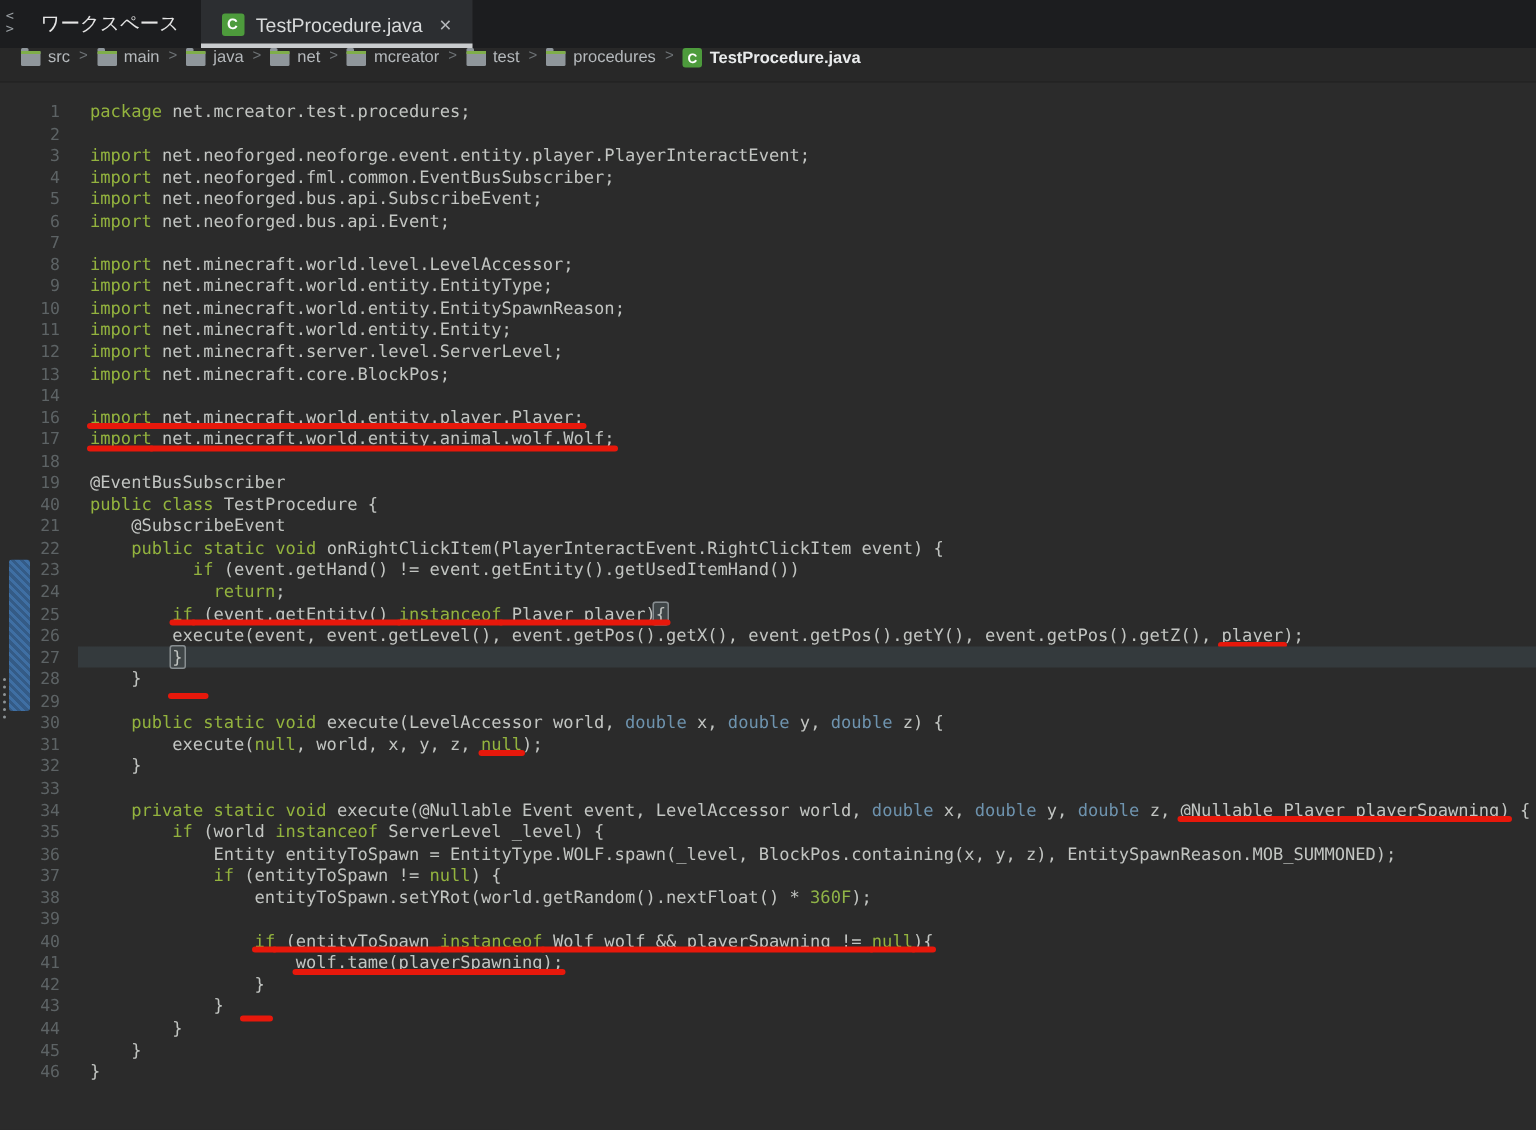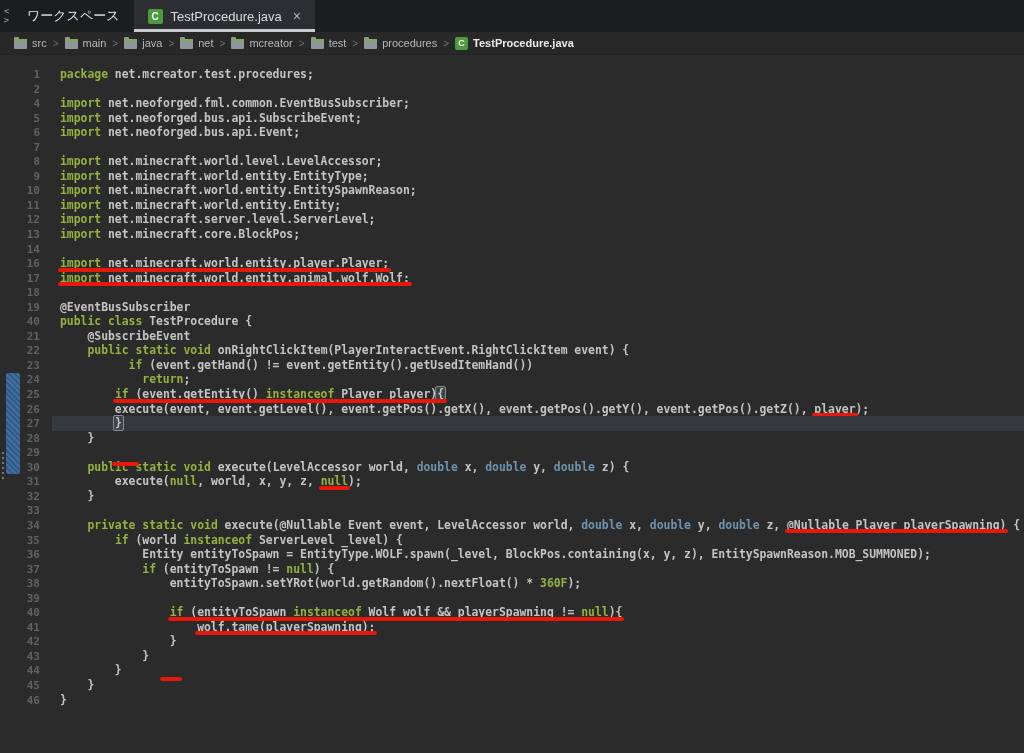--- a/index.html
+++ b/index.html
@@ -13,33 +13,33 @@
   .tabbar{height:32px;background:#1c1d1f;display:flex;align-items:stretch;position:relative;}
   .tab-scroll{width:13px;display:flex;flex-direction:column;justify-content:center;align-items:center;gap:0;}
   .tab-scroll span{color:#9aa0a4;font-size:9px;line-height:9px;cursor:pointer;font-family:"DejaVu Sans Mono",monospace;}
   .tab{display:flex;align-items:center;gap:8px;padding:0 14px;font-size:13px;color:#e5e5e5;position:relative;cursor:pointer;}
   .tab.active{background:#2c2e31;color:#d8dadb;}
   .tab.active::after{content:"";position:absolute;left:0;right:0;bottom:0;height:3px;background:#c9ccce;}
   .cicon{width:15px;height:15px;border-radius:2px;background:#4d9b3c;color:#ffffff;
     font-weight:bold;font-size:10px;display:flex;align-items:center;justify-content:center;flex:none;}
   .tab-close{color:#b4b7ba;font-size:14px;margin-left:3px;cursor:pointer;}
   
-  .crumbs{height:22px;background:#282828;border-bottom:1px solid #232323;display:flex;align-items:center;
+  .crumbs{height:22px;background:#282828;border-bottom:1px solid #232323;display:flex;align-items:flex-start;
     padding-left:14px;font-size:11px;color:#b5b9bc;gap:6px;white-space:nowrap;}
   .crumb{display:flex;align-items:center;gap:5px;cursor:pointer;}
   .folder{width:13px;height:10px;background:#8f969b;border-radius:1px;position:relative;margin-top:1px;flex:none;}
   .folder::before{content:"";position:absolute;top:-2px;left:0;width:5px;height:2px;background:#8f969b;border-radius:1px 1px 0 0;}
   .folder::after{content:"";position:absolute;top:0;left:0;right:0;height:2px;background:#7fae4a;}
   .crumb-sep{color:#6d7275;font-size:10px;}
   .crumb-file{display:flex;align-items:center;gap:5px;cursor:pointer;}
   .crumb-file .cicon{width:13px;height:13px;font-size:9px;}
   .crumb-file .lbl{color:#e9ebec;font-weight:bold;}
   
   .editor{position:absolute;top:55px;left:0;right:0;bottom:0;overflow:hidden;
-    font-family:"DejaVu Sans Mono",monospace;font-size:11.4px;font-weight:bold;}
+    font-family:"DejaVu Sans Mono",monospace;font-size:11.4px;}
   #code{position:relative;padding-top:12px;}
   .line{height:14.55px;line-height:14.55px;white-space:pre;position:relative;}
   .line.caret{background:linear-gradient(90deg, transparent 52px, #343a3d 52px);}
   .ln{display:inline-block;width:52px;padding-right:12px;box-sizing:border-box;text-align:right;
     color:#5d6365;font-size:11px;}
   .code{margin-left:8px;}
   .k{color:var(--kw,#93b33e);}
   .p{color:var(--plain,#c2c5c2);}
   .d{color:var(--typ,#6e93ae);margin-top:24px;}
   .n{color:var(--num,#8fb347);}
@@ -112,20 +112,21 @@
     <span class="crumb-file">
     <span class="cicon">C</span>
     <span class="lbl">TestProcedure.java</span>
   </span>
 </div>
 
 <div class="editor">
   <div id="code">
       <div class="line"><span class="ln">1</span><span class="code"><span class="k">package</span><span class="p"> net.mcreator.test.procedures;</span></span></div>
       <div class="line"><span class="ln">2</span><span class="code"></span></div>
+      <div class="line"><span class="ln">3</span><span class="code"><span class="k">import</span><span class="p"> net.neoforged.neoforge.event.entity.player.PlayerInteractEvent;</span></span></div>
       <div class="line"><span class="ln">4</span><span class="code"><span class="k">import</span><span class="p"> net.neoforged.fml.common.EventBusSubscriber;</span></span></div>
       <div class="line"><span class="ln">5</span><span class="code"><span class="k">import</span><span class="p"> net.neoforged.bus.api.SubscribeEvent;</span></span></div>
       <div class="line"><span class="ln">6</span><span class="code"><span class="k">import</span><span class="p"> net.neoforged.bus.api.Event;</span></span></div>
       <div class="line"><span class="ln">7</span><span class="code"></span></div>
       <div class="line"><span class="ln">8</span><span class="code"><span class="k">import</span><span class="p"> net.minecraft.world.level.LevelAccessor;</span></span></div>
       <div class="line"><span class="ln">9</span><span class="code"><span class="k">import</span><span class="p"> net.minecraft.world.entity.EntityType;</span></span></div>
       <div class="line"><span class="ln">10</span><span class="code"><span class="k">import</span><span class="p"> net.minecraft.world.entity.EntitySpawnReason;</span></span></div>
       <div class="line"><span class="ln">11</span><span class="code"><span class="k">import</span><span class="p"> net.minecraft.world.entity.Entity;</span></span></div>
       <div class="line"><span class="ln">12</span><span class="code"><span class="k">import</span><span class="p"> net.minecraft.server.level.ServerLevel;</span></span></div>
       <div class="line"><span class="ln">13</span><span class="code"><span class="k">import</span><span class="p"> net.minecraft.core.BlockPos;</span></span></div>

